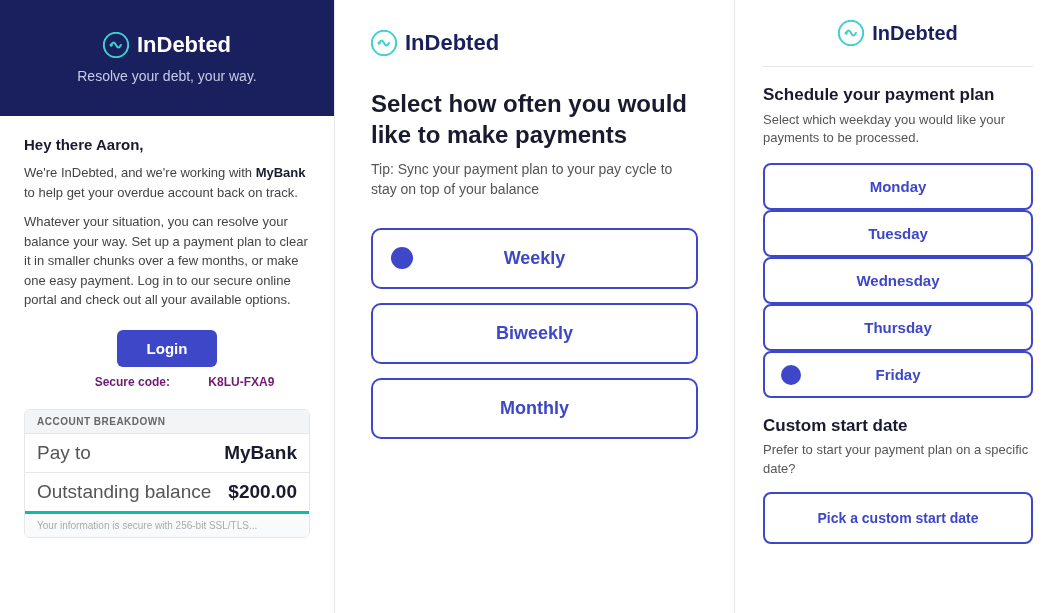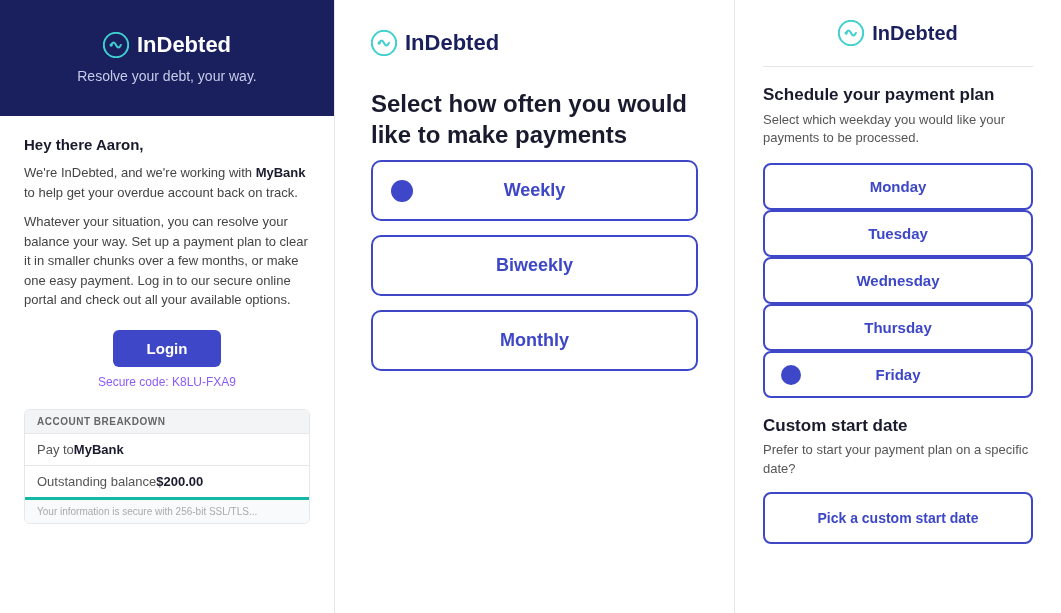--- a/index.html
+++ b/index.html
@@ -63,61 +63,63 @@
       color: #1a1a2e;
     }
     .left-body .desc {
       font-size: 13px;
       color: #444;
       line-height: 1.5;
       margin-bottom: 20px;
     }
     .login-btn {
       display: block;
-      width: 108px;
+      width: 100px;
       margin: 0 auto 8px;
       background: #3d47c7;
       color: #fff;
       border: none;
       border-radius: 6px;
       padding: 10px 0;
       font-size: 15px;
       font-weight: 600;
       cursor: pointer;
       text-align: center;
     }
     .secure-code {
       font-size: 12px;
       color: #888;
       text-align: center;
       margin-bottom: 20px;
     }
     .secure-code span {
-      font-weight: 400;
-      color: #8b5cf6;
+      font-weight: 700;
+      color: #701a75;
+      margin-left: 35px;
     }
     .account-breakdown {
       border: 1px solid #e5e7eb;
       border-radius: 6px;
       overflow: hidden;
     }
     .account-breakdown-header {
       background: #f3f4f6;
       padding: 6px 12px;
       font-size: 10px;
       font-weight: 700;
       color: #666;
       letter-spacing: 0.05em;
       text-transform: uppercase;
     }
     .breakdown-row {
       display: flex;
+      justify-content: space-between;
       align-items: center;
       padding: 8px 12px;
-      font-size: 13px;
+      font-size: 19px;
       border-top: 1px solid #e5e7eb;
     }
     .breakdown-row .label { color: #555; }
     .breakdown-row .value { font-weight: 600; color: #1a1a2e; }
     .breakdown-footer {
       padding: 6px 12px;
       font-size: 10px;
       color: #aaa;
       border-top: 3px solid #14b8a6;
       background: #f9fafb;
@@ -323,20 +325,21 @@
 <div class="middle-panel">
   <div class="middle-logo">
     <svg class="indebted-logo-svg" viewBox="0 0 32 32" fill="none" xmlns="http://www.w3.org/2000/svg">
       <circle cx="16" cy="16" r="15" stroke="#3ecfcf" stroke-width="2.5" fill="none"></circle>
       <path d="M10 16 Q13 10 16 16 Q19 22 22 16" stroke="#3ecfcf" stroke-width="2.5" fill="none" stroke-linecap="round"></path>
       <circle cx="10" cy="16" r="2" fill="#3ecfcf"></circle>
     </svg>
     <span>InDebted</span>
   </div>
   <h2>Select how often you would like to make payments</h2>
+  <p class="tip">Tip: Sync your payment plan to your pay cycle to stay on top of your balance</p>
   <button class="freq-btn active">
     <span class="dot"></span>
     <span>Weekly</span>
   </button>
   <button class="freq-btn">
     <span>Biweekly</span>
   </button>
   <button class="freq-btn">
     <span>Monthly</span>
   </button>

